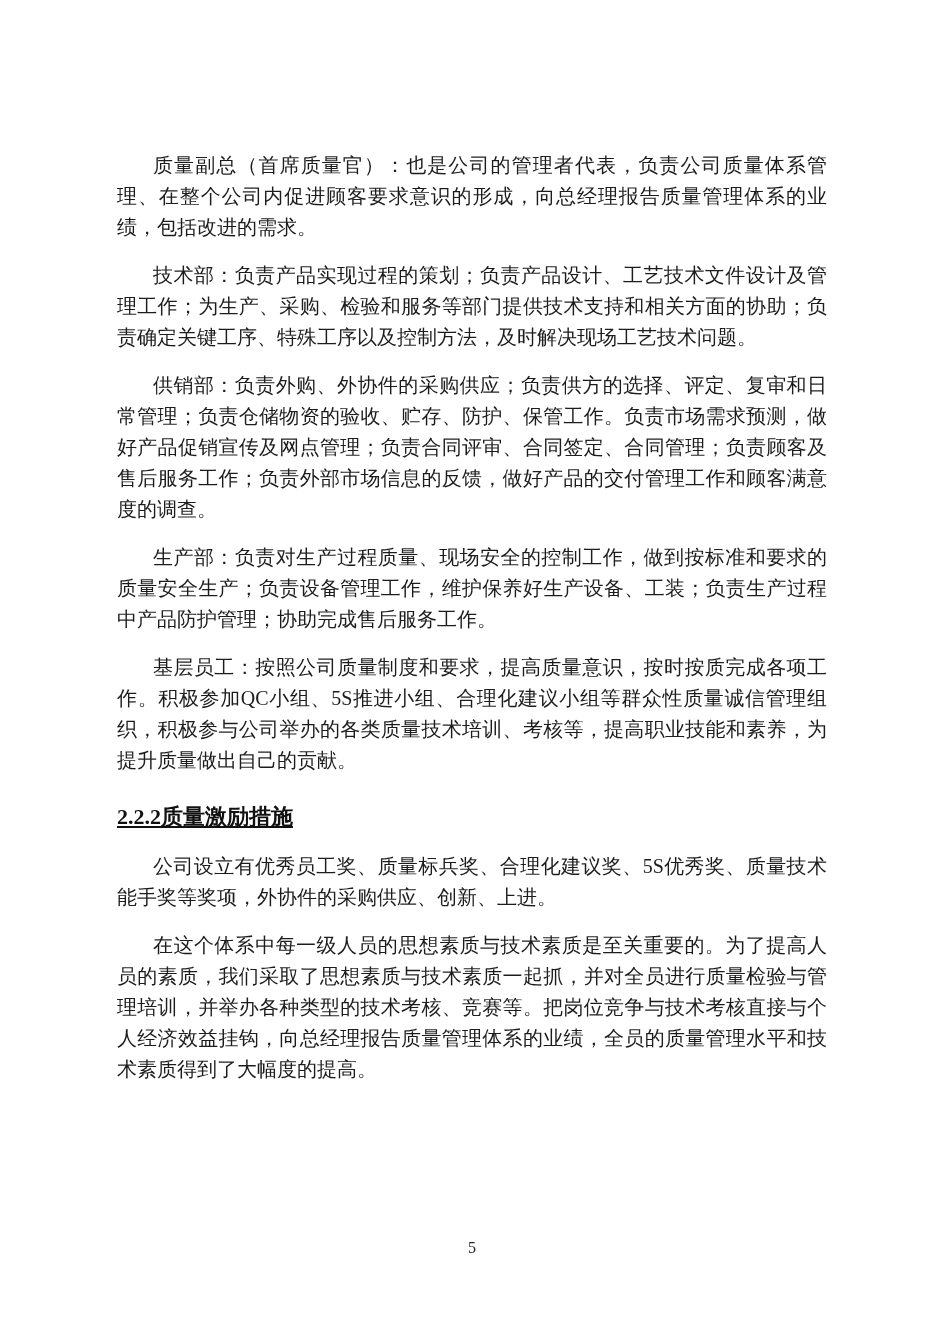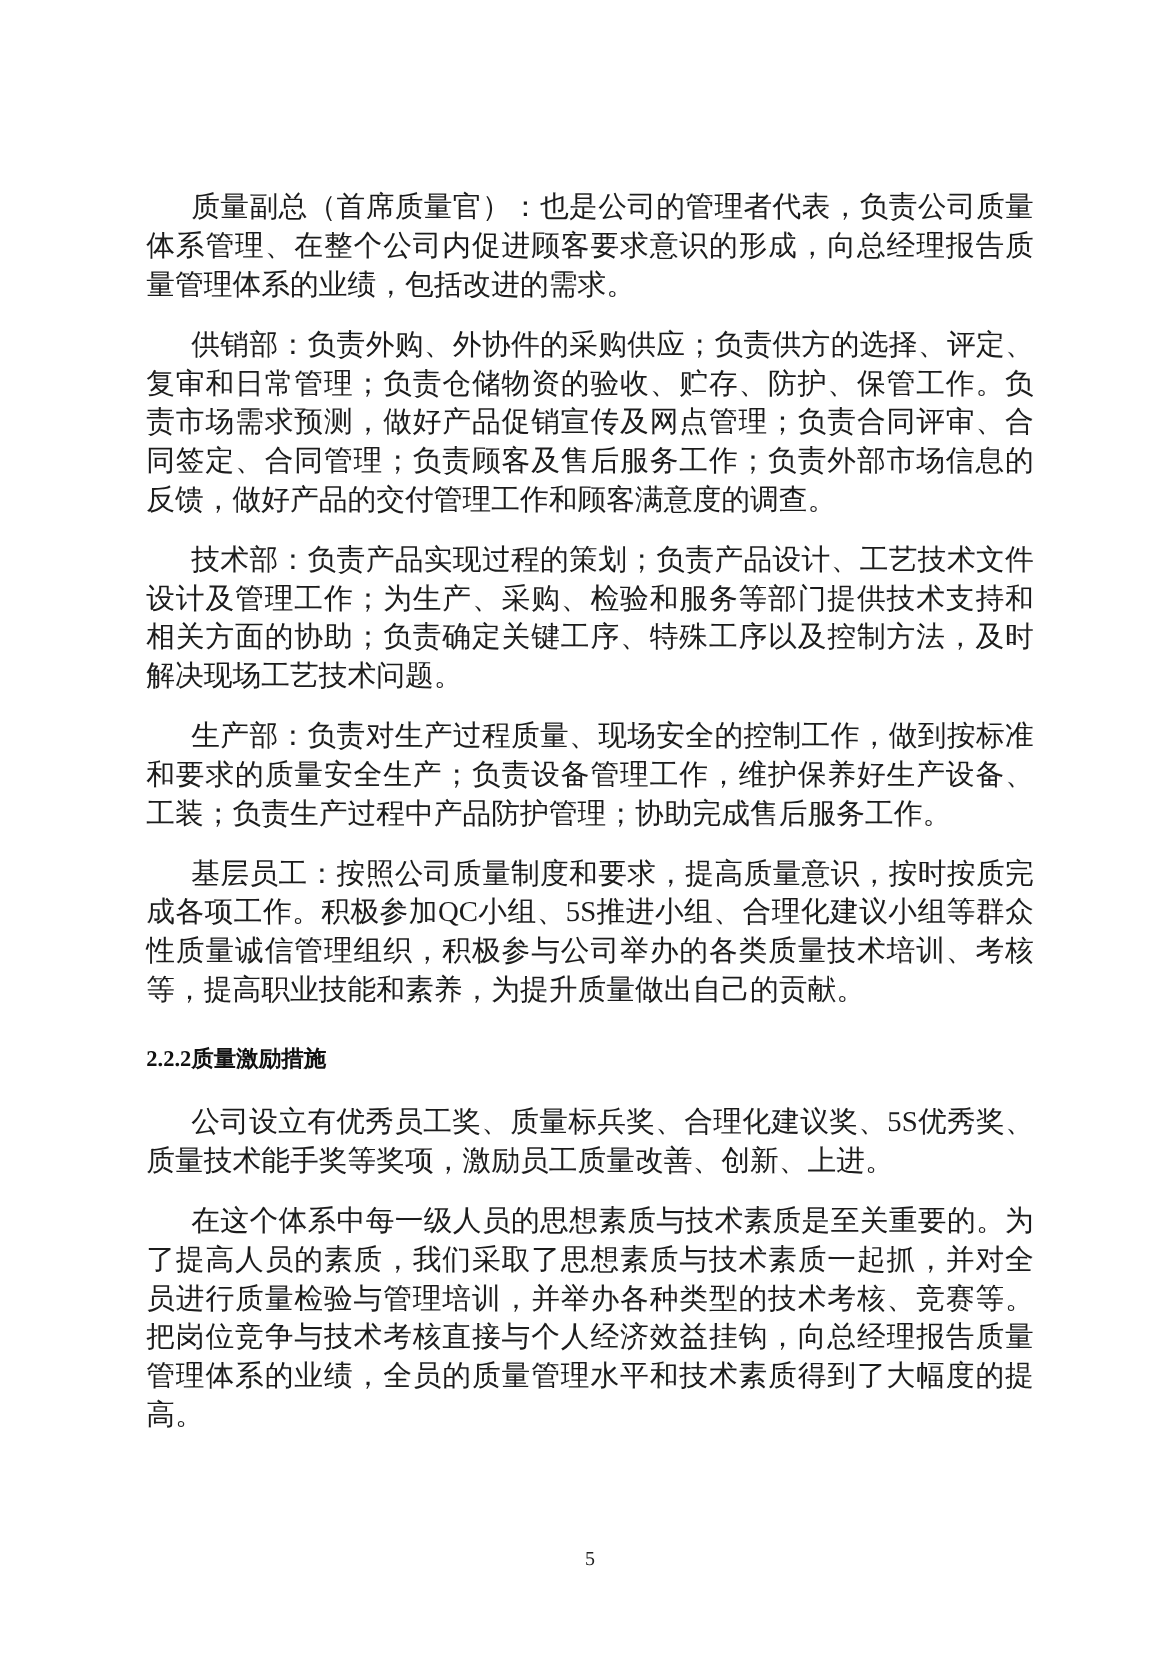--- a/index.html
+++ b/index.html
@@ -17,60 +17,61 @@
     font-family: "Liberation Serif", "DejaVu Serif", serif;
     color: #1c1c1c;
   }
   .doc-body {
     position: absolute;
     top: 150px;
     left: 117px;
     width: 710px;
   }
   .para {
-    font-size: 23px;
+    font-size: 20px;
     line-height: 31px;
     text-align: justify;
     text-indent: 36px;
     margin: 17px 0;
     word-break: break-all;
   }
   .doc-body .para:first-child {
     margin-top: 0;
   }
   .heading {
-    font-size: 18px;
+    font-size: 22px;
     font-weight: bold;
     line-height: 31px;
     text-indent: 0;
     margin: 25px 0 19px 0;
     color: #111111;
+    text-decoration: underline;
   }
   .footer {
     position: absolute;
     left: 117px;
     bottom: 68px;
     width: 710px;
     text-align: center;
   }
   .page-number {
     font-size: 16px;
     color: #222222;
   }
 </style>
 </head>
 <body>
 
 <div class="page">
   <div class="doc-body">
     <p class="para">质量副总（首席质量官）：也是公司的管理者代表，负责公司质量体系管理、在整个公司内促进顾客要求意识的形成，向总经理报告质量管理体系的业绩，包括改进的需求。</p>
+    <p class="para">技术部：负责产品实现过程的策划；负责产品设计、工艺技术文件设计及管理工作；为生产、采购、检验和服务等部门提供技术支持和相关方面的协助；负责确定关键工序、特殊工序以及控制方法，及时解决现场工艺技术问题。</p>
     <p class="para">供销部：负责外购、外协件的采购供应；负责供方的选择、评定、复审和日常管理；负责仓储物资的验收、贮存、防护、保管工作。负责市场需求预测，做好产品促销宣传及网点管理；负责合同评审、合同签定、合同管理；负责顾客及售后服务工作；负责外部市场信息的反馈，做好产品的交付管理工作和顾客满意度的调查。</p>
-    <p class="para">技术部：负责产品实现过程的策划；负责产品设计、工艺技术文件设计及管理工作；为生产、采购、检验和服务等部门提供技术支持和相关方面的协助；负责确定关键工序、特殊工序以及控制方法，及时解决现场工艺技术问题。</p>
     <p class="para">生产部：负责对生产过程质量、现场安全的控制工作，做到按标准和要求的质量安全生产；负责设备管理工作，维护保养好生产设备、工装；负责生产过程中产品防护管理；协助完成售后服务工作。</p>
     <p class="para">基层员工：按照公司质量制度和要求，提高质量意识，按时按质完成各项工作。积极参加QC小组、5S推进小组、合理化建议小组等群众性质量诚信管理组织，积极参与公司举办的各类质量技术培训、考核等，提高职业技能和素养，为提升质量做出自己的贡献。</p>
     <h2 class="heading">2.2.2质量激励措施</h2>
-    <p class="para">公司设立有优秀员工奖、质量标兵奖、合理化建议奖、5S优秀奖、质量技术能手奖等奖项，激励员工质量改善、创新、上进。</p>
+    <p class="para">公司设立有优秀员工奖、质量标兵奖、合理化建议奖、5S优秀奖、质量技术能手奖等奖项，外协件的采购供应、创新、上进。</p>
     <p class="para">在这个体系中每一级人员的思想素质与技术素质是至关重要的。为了提高人员的素质，我们采取了思想素质与技术素质一起抓，并对全员进行质量检验与管理培训，并举办各种类型的技术考核、竞赛等。把岗位竞争与技术考核直接与个人经济效益挂钩，向总经理报告质量管理体系的业绩，全员的质量管理水平和技术素质得到了大幅度的提高。</p>
   </div>
   <div class="footer">
     <span class="page-number">5</span>
   </div>
 </div>
 
 </body></html>

